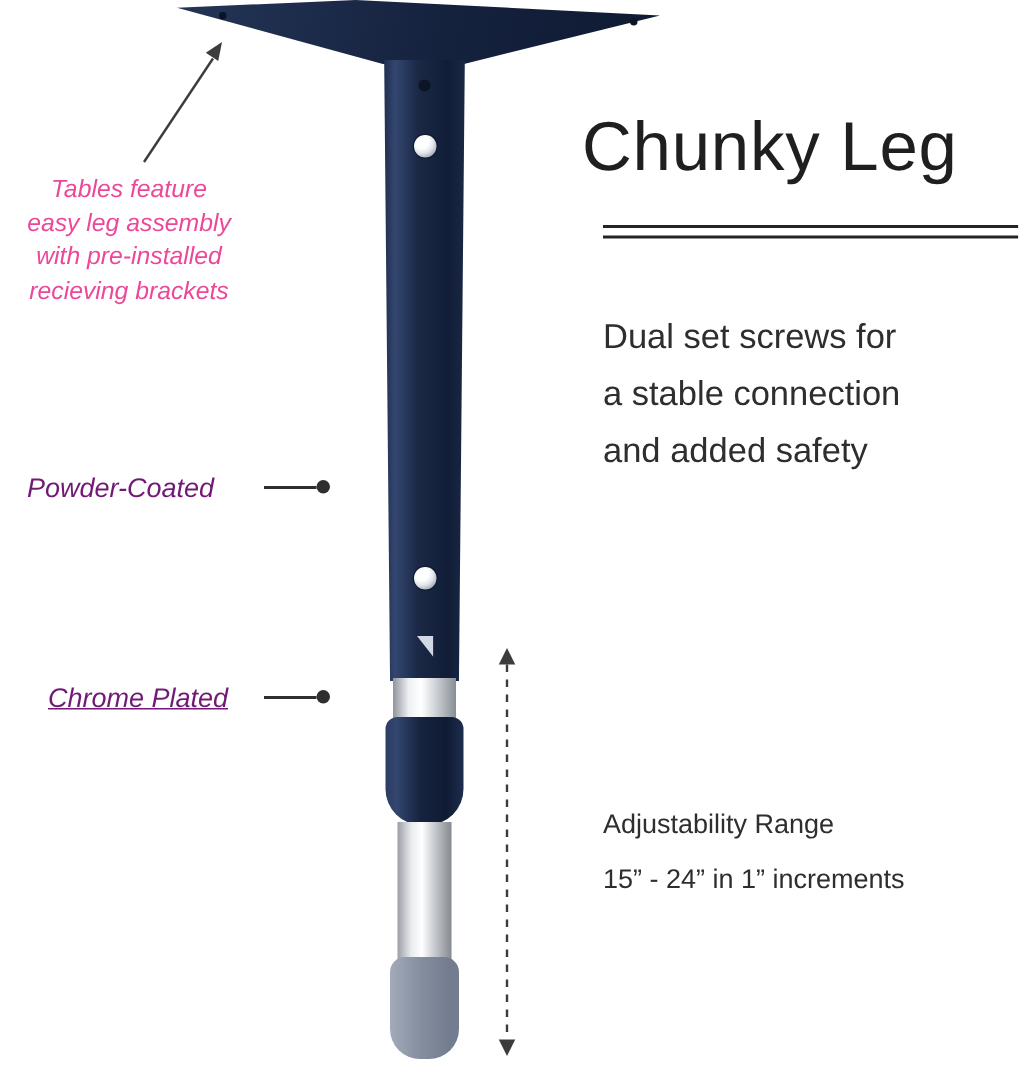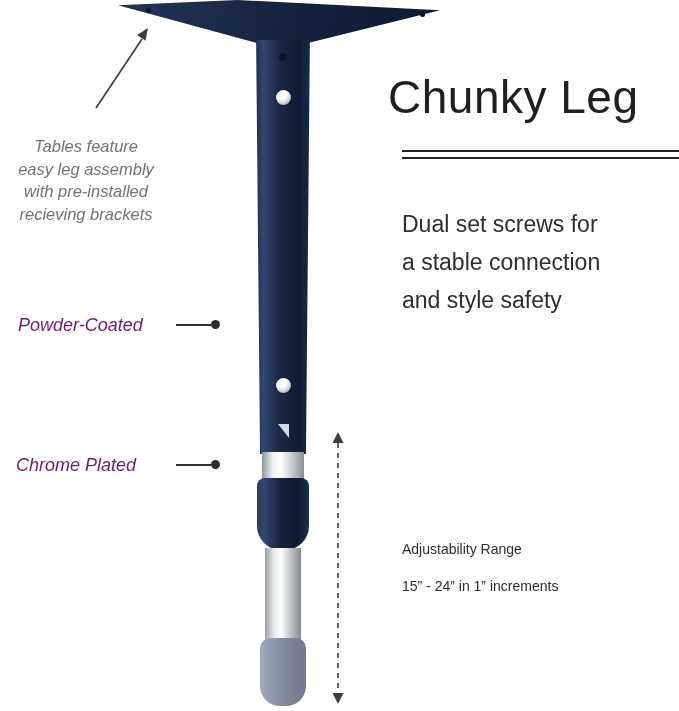--- a/index.html
+++ b/index.html
@@ -47,44 +47,44 @@
     left:265px;top:548px;width:36px;height:98px;
     background:linear-gradient(90deg,#9b9fa5 0%,#e8eaec 25%,#ffffff 45%,#c3c7cc 70%,#86898e 100%);
   }
   .rubber-foot{
     left:260px;top:638px;width:46px;height:68px;border-radius:10px 10px 20px 20px;
     background:linear-gradient(90deg,#a3abba 0%,#848e9f 45%,#737d8f 85%);
   }
 
   
   .assembly-note{
-    left:0;top:135px;width:172px;text-align:center;font-style:italic;
-    font-size:16.5px;line-height:22.5px;white-space:pre;color:#737373;
+    left:0;top:115px;width:172px;text-align:center;font-style:italic;
+    font-size:16.5px;line-height:22.5px;white-space:pre;color:#ec4899;
   }
   .side-label{font-style:italic;font-size:18px;color:#701a75;white-space:pre;}
   .powder-label{left:18px;top:315px;}
-  .chrome-label{left:16px;top:455px;}
+  .chrome-label{left:32px;top:455px;text-decoration:underline;}
   .pointer-line{width:35px;height:2px;background:#2f2f2f;}
   .powder-line{left:176px;top:324px;}
   .chrome-line{left:176px;top:464px;}
   .pointer-dot{width:9px;height:9px;border-radius:50%;background:#2f2f2f;}
   .powder-dot{left:211px;top:320px;}
   .chrome-dot{left:211px;top:460px;}
 
   
   .title{
     left:388px;top:70px;font-size:46px;letter-spacing:.5px;color:#1f1f1f;white-space:pre;
   }
   .rule{left:402px;width:277px;height:2px;background:#242424;}
   .rule.one{top:150px;}
   .rule.two{top:157px;}
   .feature{left:402px;white-space:pre;color:#2e2e2e;}
   .feature.p1{top:205px;font-size:23px;line-height:38px;}
   .feature.p2{top:352px;font-size:23px;line-height:38px;}
-  .feature.p3{top:531px;font-size:14px;line-height:37px;}
+  .feature.p3{top:531px;font-size:18px;line-height:37px;}
 
   svg{display:block;}
 </style>
 </head>
 <body>
 
 <div class="page">
 
   <div>
     <div class="abs plate"></div>
@@ -124,17 +124,17 @@
   <div class="abs side-label chrome-label">Chrome Plated</div>
   <div class="abs pointer-line chrome-line"></div>
   <div class="abs pointer-dot chrome-dot"></div>
 
   <div class="abs title">Chunky Leg</div>
   <div class="abs rule one"></div>
   <div class="abs rule two"></div>
 
   <div class="abs feature p1">Dual set screws for
 a stable connection
-and style safety</div>
+and added safety</div>
   <div class="abs feature p3">Adjustability Range
 15” - 24” in 1” increments</div>
 
 </div>
 
 </body></html>

